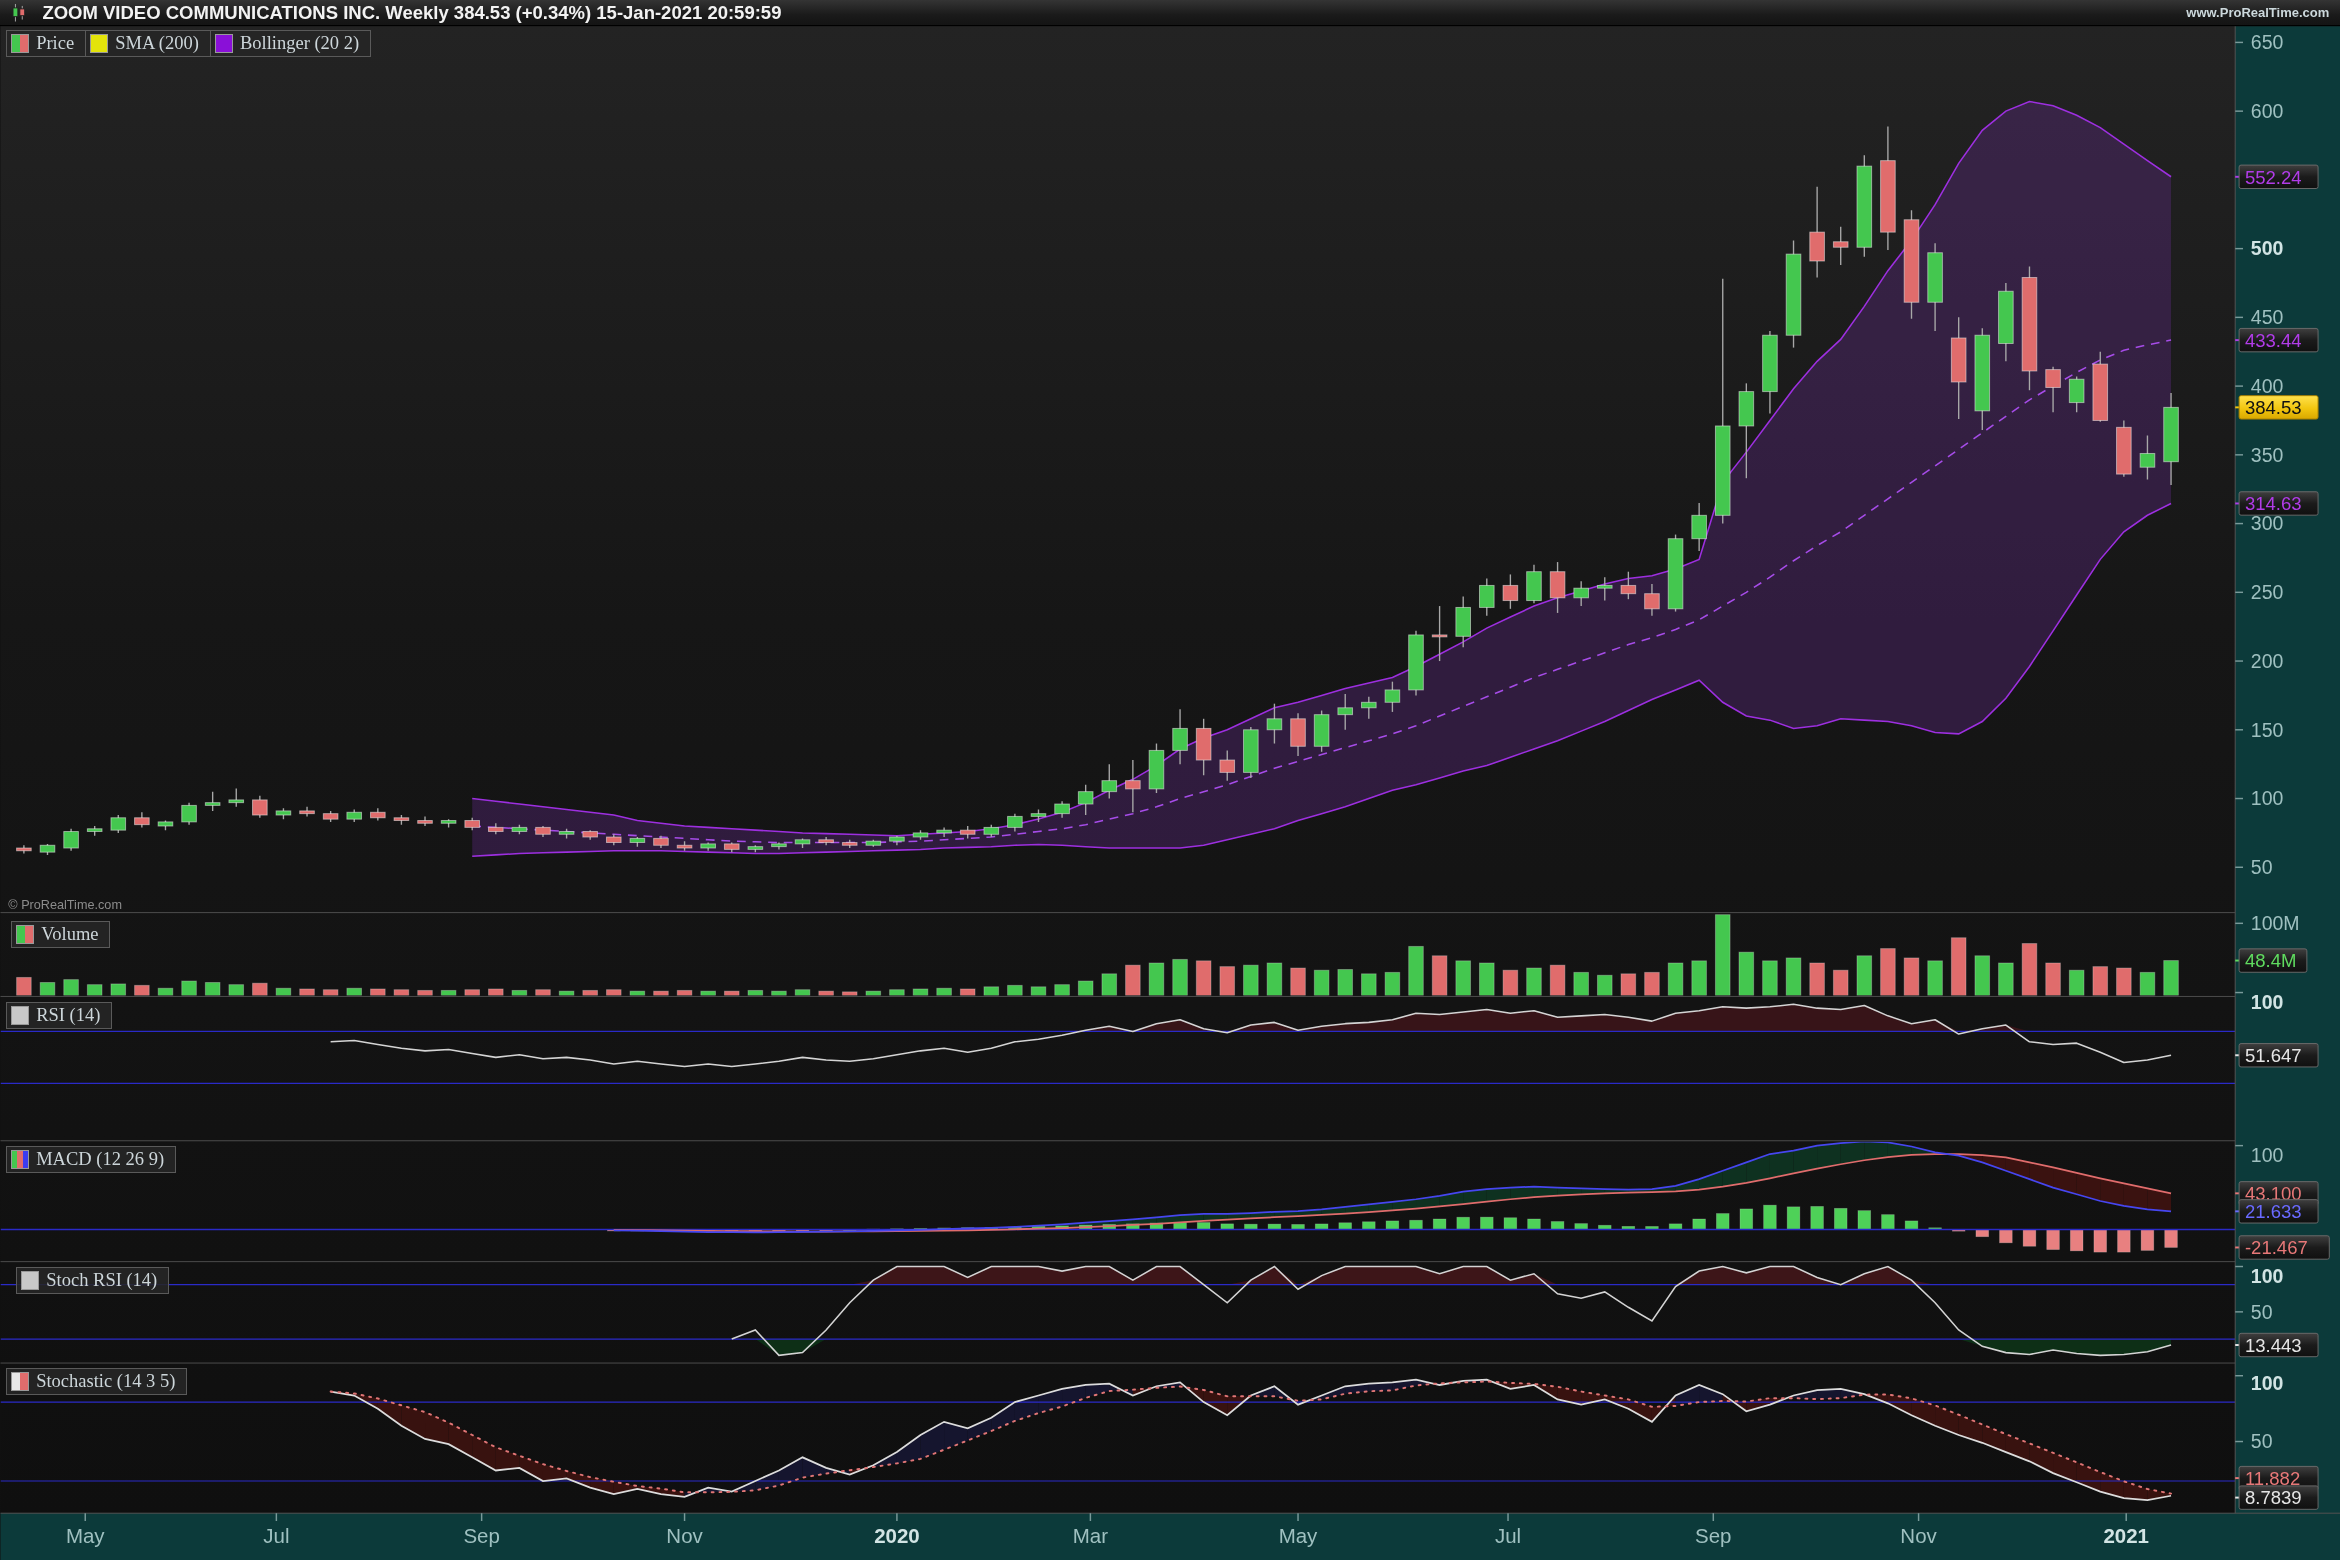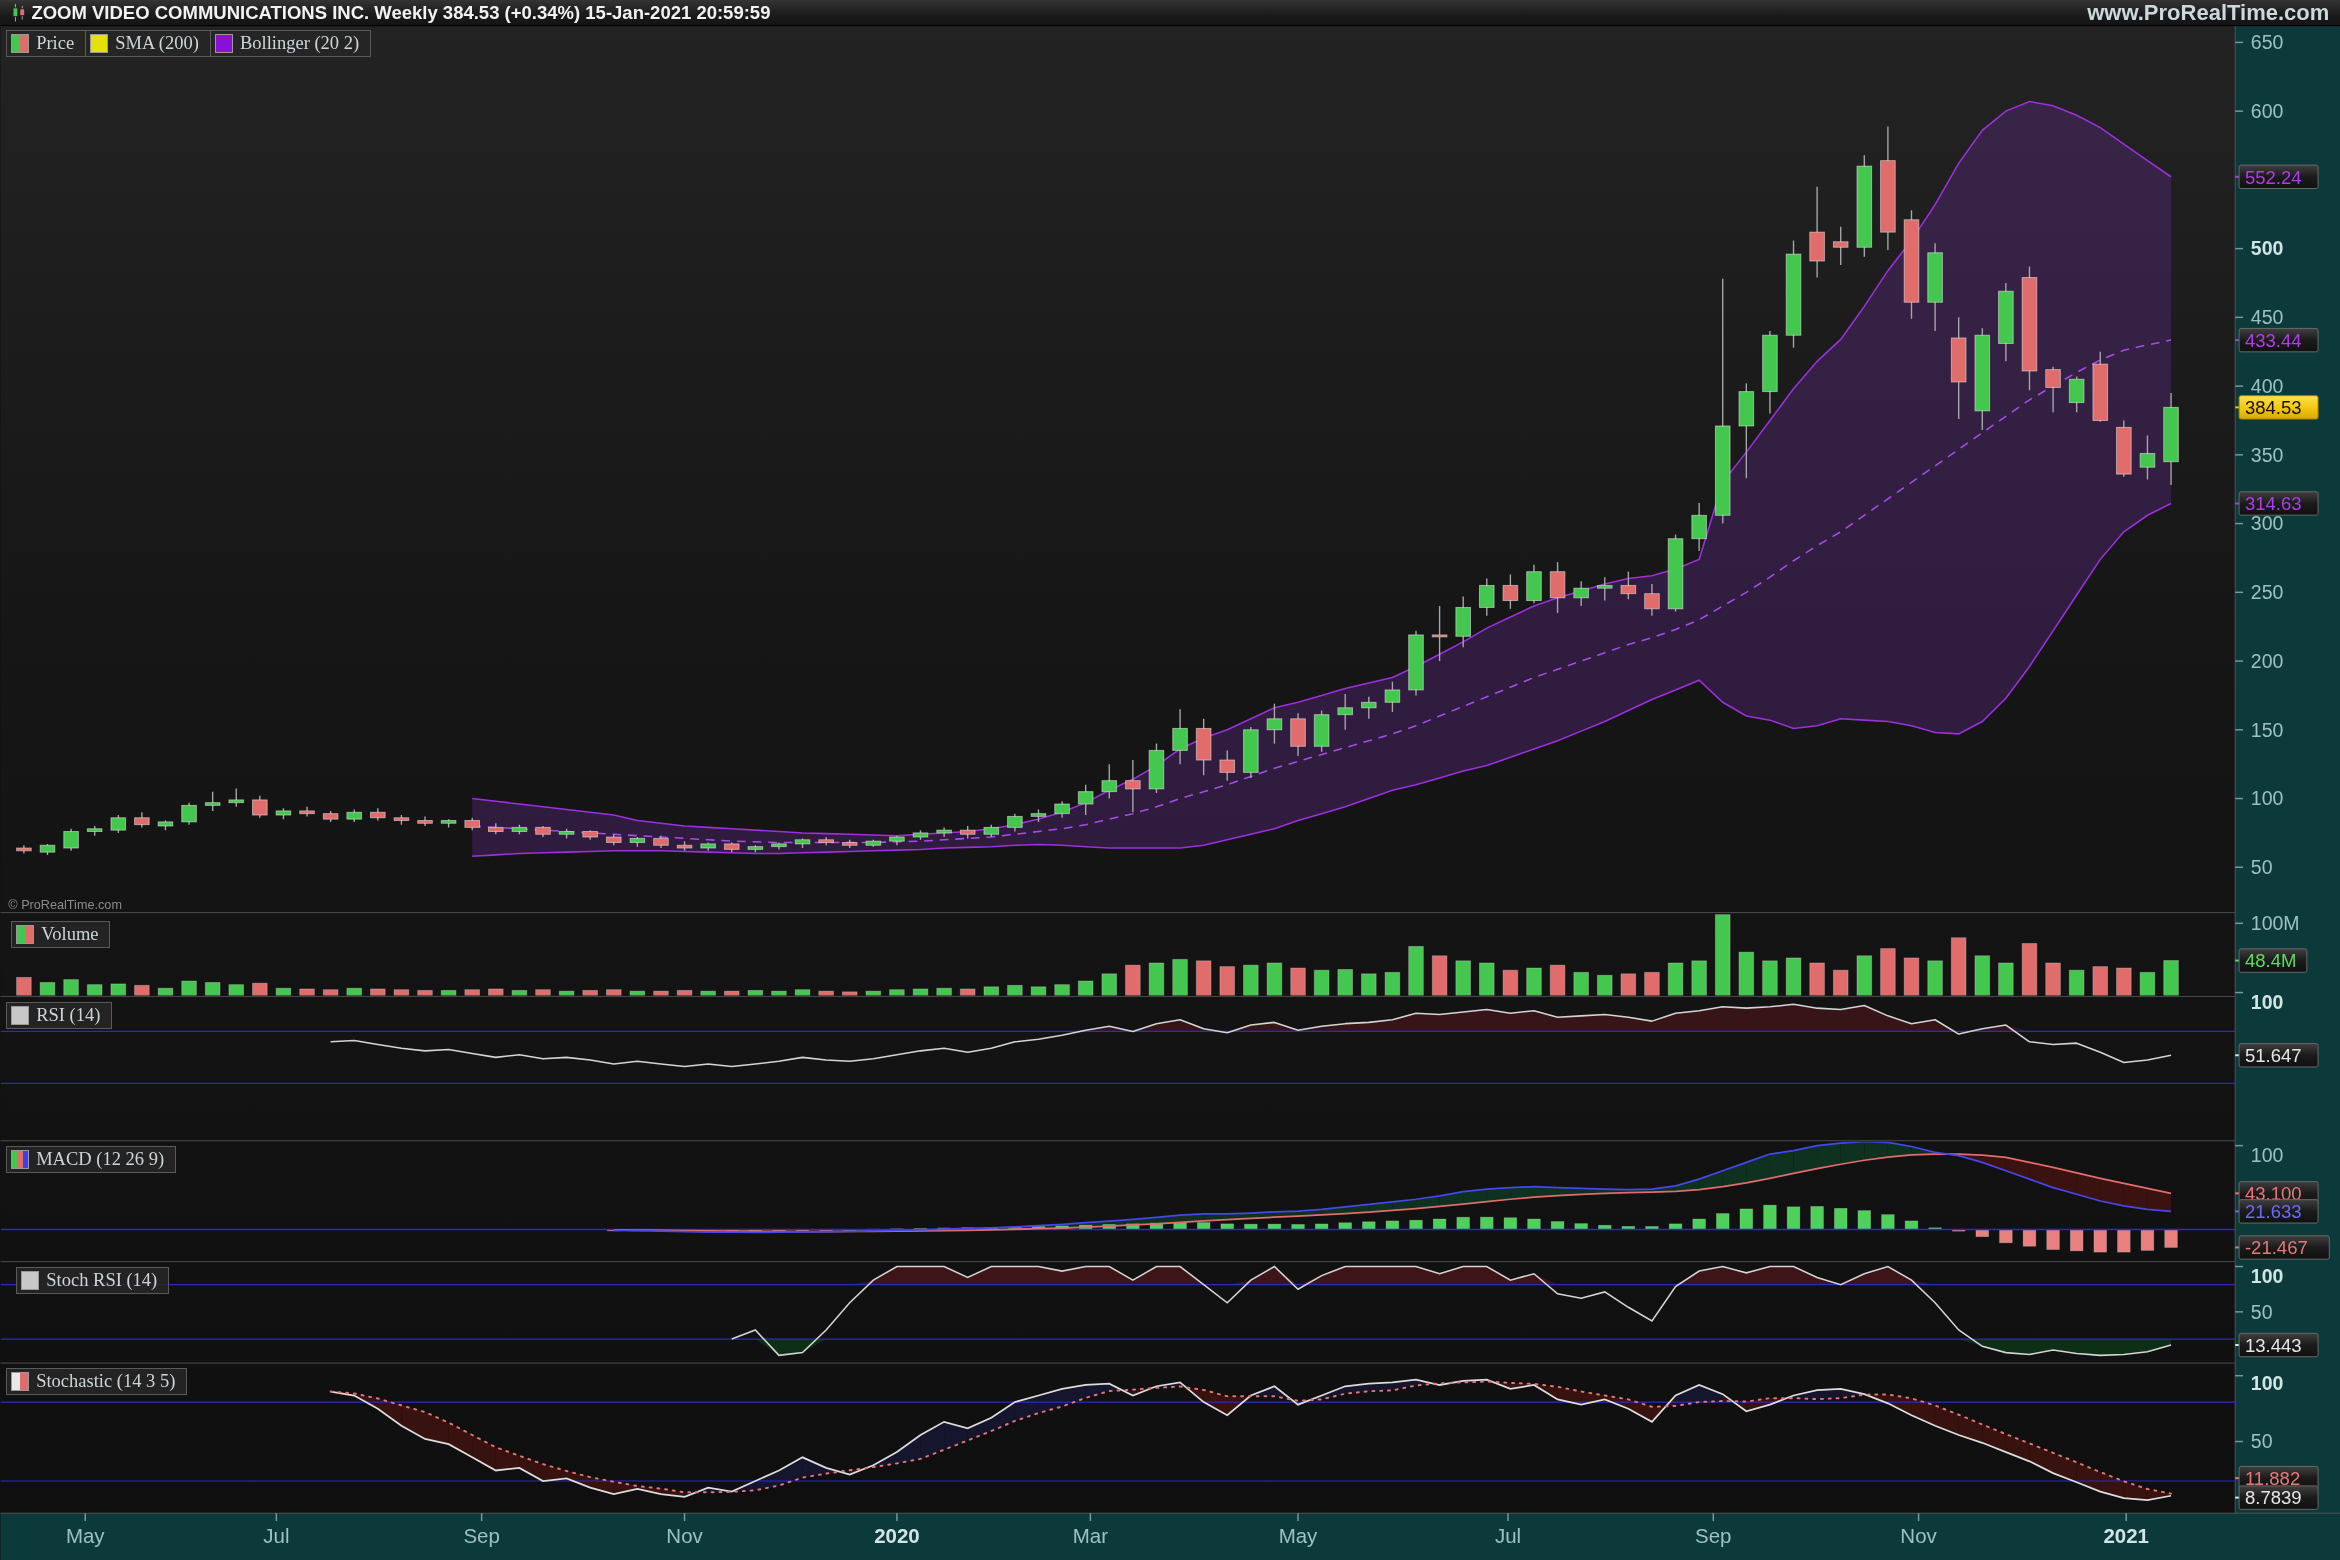--- a/index.html
+++ b/index.html
@@ -2,23 +2,23 @@
 <html><head>
 <meta charset="utf-8">
 <style>
   html,body{margin:0;padding:0;background:#000;}
   .screen{position:relative;width:2341px;height:1560px;background:#101010;overflow:hidden;
           font-family:"Liberation Sans",sans-serif;}
   .header{position:absolute;left:0;top:0;width:2341px;height:26px;
           background:linear-gradient(#343434,#1a1a1a 60%,#141414);
           border-bottom:1px solid #000;display:flex;align-items:center;justify-content:space-between;
           padding:0 11.7px;box-sizing:border-box;z-index:30;}
-  .hleft{display:flex;align-items:center;gap:6px;}
+  .hleft{display:flex;align-items:center;gap:17px;}
   .title{color:#f2f2f2;font-size:18.5px;font-weight:bold;white-space:nowrap;}
-  .url{color:#ccd8dc;font-size:22px;font-weight:bold;}
+  .url{color:#ccd8dc;font-size:13px;font-weight:bold;}
   .legend-row{position:absolute;display:flex;z-index:20;}
   .legend{display:inline-flex;align-items:center;gap:6.8px;background:rgba(38,38,38,.88);
           border:1px solid #5a5a5a;padding:2px 10.7px 2px 3.9px;color:#cdd6da;font-size:18.5px;
           white-space:nowrap;font-family:Liberation Serif, serif;}
   .sw{width:16.6px;height:16.6px;border:1px solid #999;display:inline-block;flex:0 0 auto;}
   .sw-greenred{background:linear-gradient(90deg,#44c74f 0 50%,#e06c6c 50% 100%);}
   .sw-yellow{background:#e3e30a;}
   .sw-purple{background:#8a10d8;}
   .sw-gray{background:#c8c8c8;}
   .sw-grb{background:linear-gradient(90deg,#44c74f 0 33%,#e06c6c 33% 66%,#3c3cf0 66% 100%);}

